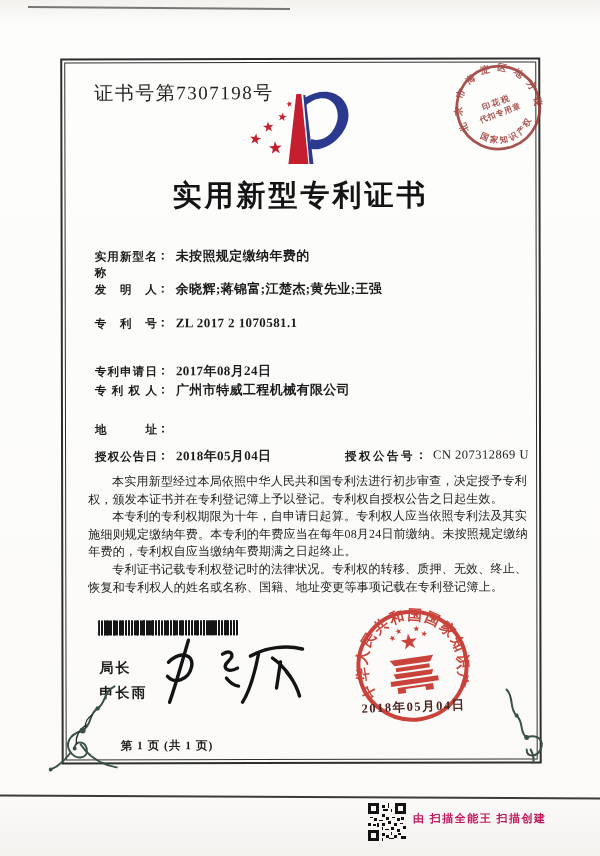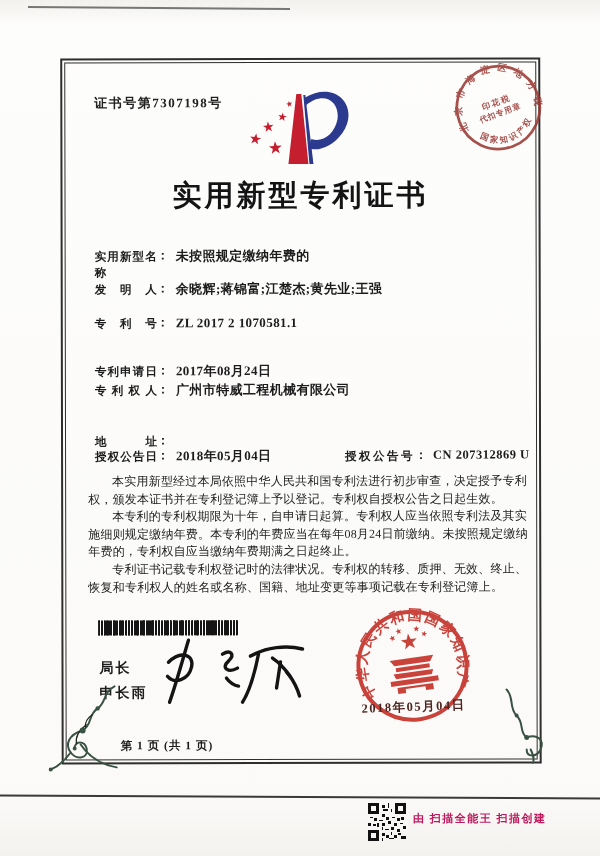--- a/index.html
+++ b/index.html
@@ -13,39 +13,39 @@
   }
   .abs { position:absolute; }
 
   .top-artifact { left:28px; top:7px; width:262px; height:2px; background:#4c4c4c; transform:rotate(.4deg); opacity:.75; }
 
   .sheet { left:0; top:0; width:600px; height:856px; transform:rotate(-.12deg); }
 
   .frame-outer { left:61px; top:58px; width:480px; height:706px; border:2.5px solid #2e2e2e; }
   .frame-inner { position:absolute; left:2px; top:2px; right:2px; bottom:2px; border:1px solid #2e2e2e; }
 
-  .cert-no { left:95px; top:94px; font-size:13px; font-weight:700; letter-spacing:1.5px; color:#222; }
+  .cert-no { left:95px; top:80px; font-size:19px; font-weight:400; letter-spacing:1.5px; color:#222; }
 
   .logo { left:243px; top:84px; }
 
   .tax-stamp { left:453px; top:62px; opacity:.88; }
 
   .title { left:61px; top:176px; width:480px; text-align:center; font-size:29px; font-weight:700; letter-spacing:3px; color:#141414; }
 
   .field-row { left:95px; display:flex; align-items:flex-start; }
   .field-label { display:inline-block; width:62px; font-size:11.5px; font-weight:600; text-align:justify; text-align-last:justify; line-height:16px; padding-top:1px; }
   .field-colon { font-size:12px; font-weight:600; line-height:16px; }
   .field-value { margin-left:7px; font-size:13px; font-weight:600; letter-spacing:.4px; line-height:17px; }
-  .r1{top:247px;} .r2{top:280px;} .r3{top:314px;} .r4{top:362px;justify-content:flex-end;} .r5{top:381px;} .r6{top:432px;} .r7{top:447px;}
+  .r1{top:247px;} .r2{top:280px;} .r3{top:314px;} .r4{top:362px;justify-content:flex-end;} .r5{top:381px;} .r6{top:420px;} .r7{top:447px;}
   .r6 .field-value { width:356px; }
   .r3 .field-value, .grant-value { font-family:"Liberation Serif","DejaVu Serif",serif; }
 
   .grant-no { left:345px; top:447px; display:flex; align-items:flex-start;justify-content:flex-end; }
   .grant-label { font-size:11.5px; font-weight:600; letter-spacing:2.5px; line-height:16px; padding-top:1px; }
-  .grant-value { margin-left:6px; font-size:12.5px; font-weight:700; letter-spacing:.5px; line-height:16px; }
+  .grant-value { margin-left:6px; font-size:12.5px; font-weight:400; letter-spacing:.5px; line-height:16px; }
 
   .paragraphs { left:88px; top:473px; width:444px; }
   .paragraphs p { font-size:12px; line-height:17.6px; text-indent:2em; font-weight:500; color:#222; letter-spacing:.2px; }
 
   .barcode { left:98px; top:620px; width:140px; height:15px; background-color:#fff;
     background-image:
       repeating-linear-gradient(90deg,#151515 0 1.5px,transparent 1.5px 3px),
       repeating-linear-gradient(90deg,#151515 0 1px,transparent 1px 5.5px),
       repeating-linear-gradient(90deg,#151515 0 2px,transparent 2px 7.5px);
   }

